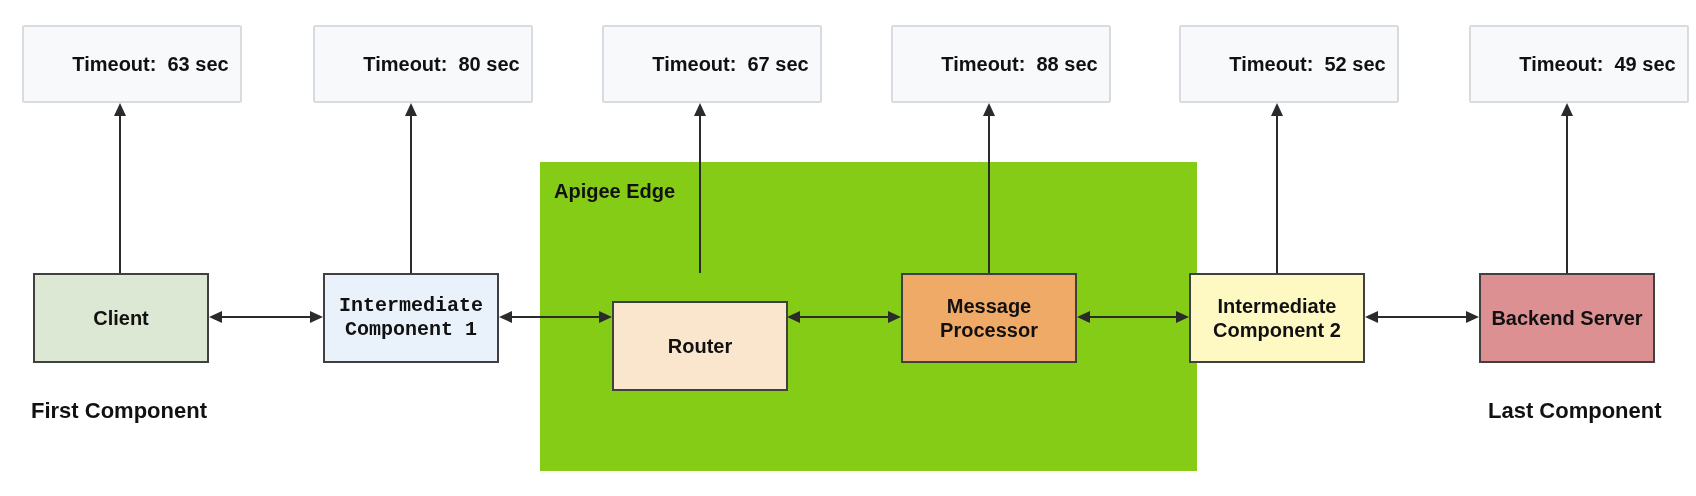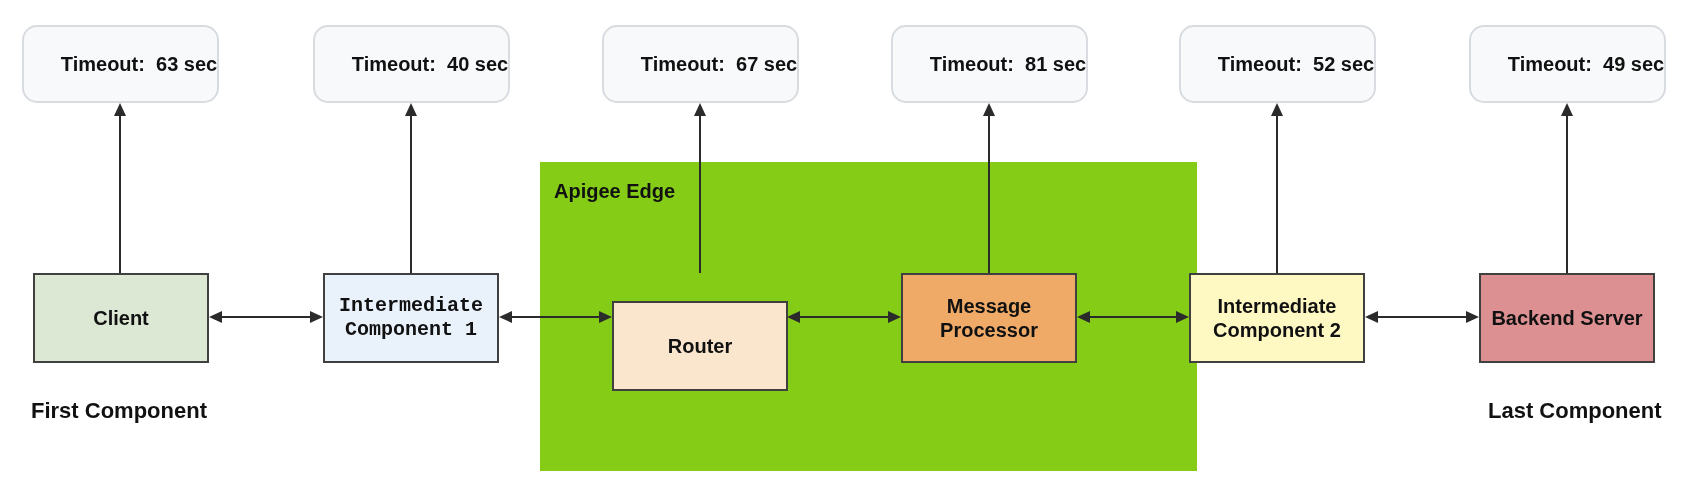--- a/index.html
+++ b/index.html
@@ -31,26 +31,26 @@
     top: 18px;
     font-size: 20px;
     font-weight: 700;
     color: #111111;
   }
 
   
   .tbox {
     position: absolute;
     top: 25px;
-    width: 197px;
+    width: 220px;
     height: 78px;
     box-sizing: border-box;
     background: #f7f9fb;
     border: 2px solid #d8dce1;
-    border-radius: 15px;
+    border-radius: 2px;
     display: flex;
     align-items: center;
     justify-content: center;
     padding-left: 37px;
   }
   .tbox span {
     font-size: 20px;
     font-weight: 700;
     color: #111111;
     white-space: pre;
@@ -148,27 +148,27 @@
 <div id="canvas">
 
   <div class="region">
     <div class="region-label">Apigee Edge</div>
   </div>
 
   <div class="tbox" style="left:22px">
       <span>Timeout:  63 sec</span>
     </div>
   <div class="tbox" style="left:313px">
-      <span>Timeout:  40 sec</span>
+      <span>Timeout:  80 sec</span>
     </div>
   <div class="tbox" style="left:602px">
       <span>Timeout:  67 sec</span>
     </div>
   <div class="tbox" style="left:891px">
-      <span>Timeout:  81 sec</span>
+      <span>Timeout:  88 sec</span>
     </div>
   <div class="tbox" style="left:1179px">
       <span>Timeout:  52 sec</span>
     </div>
   <div class="tbox" style="left:1469px">
       <span>Timeout:  49 sec</span>
     </div>
 
   <div class="varrow" style="left:114px">
       <div class="vhead"></div>

